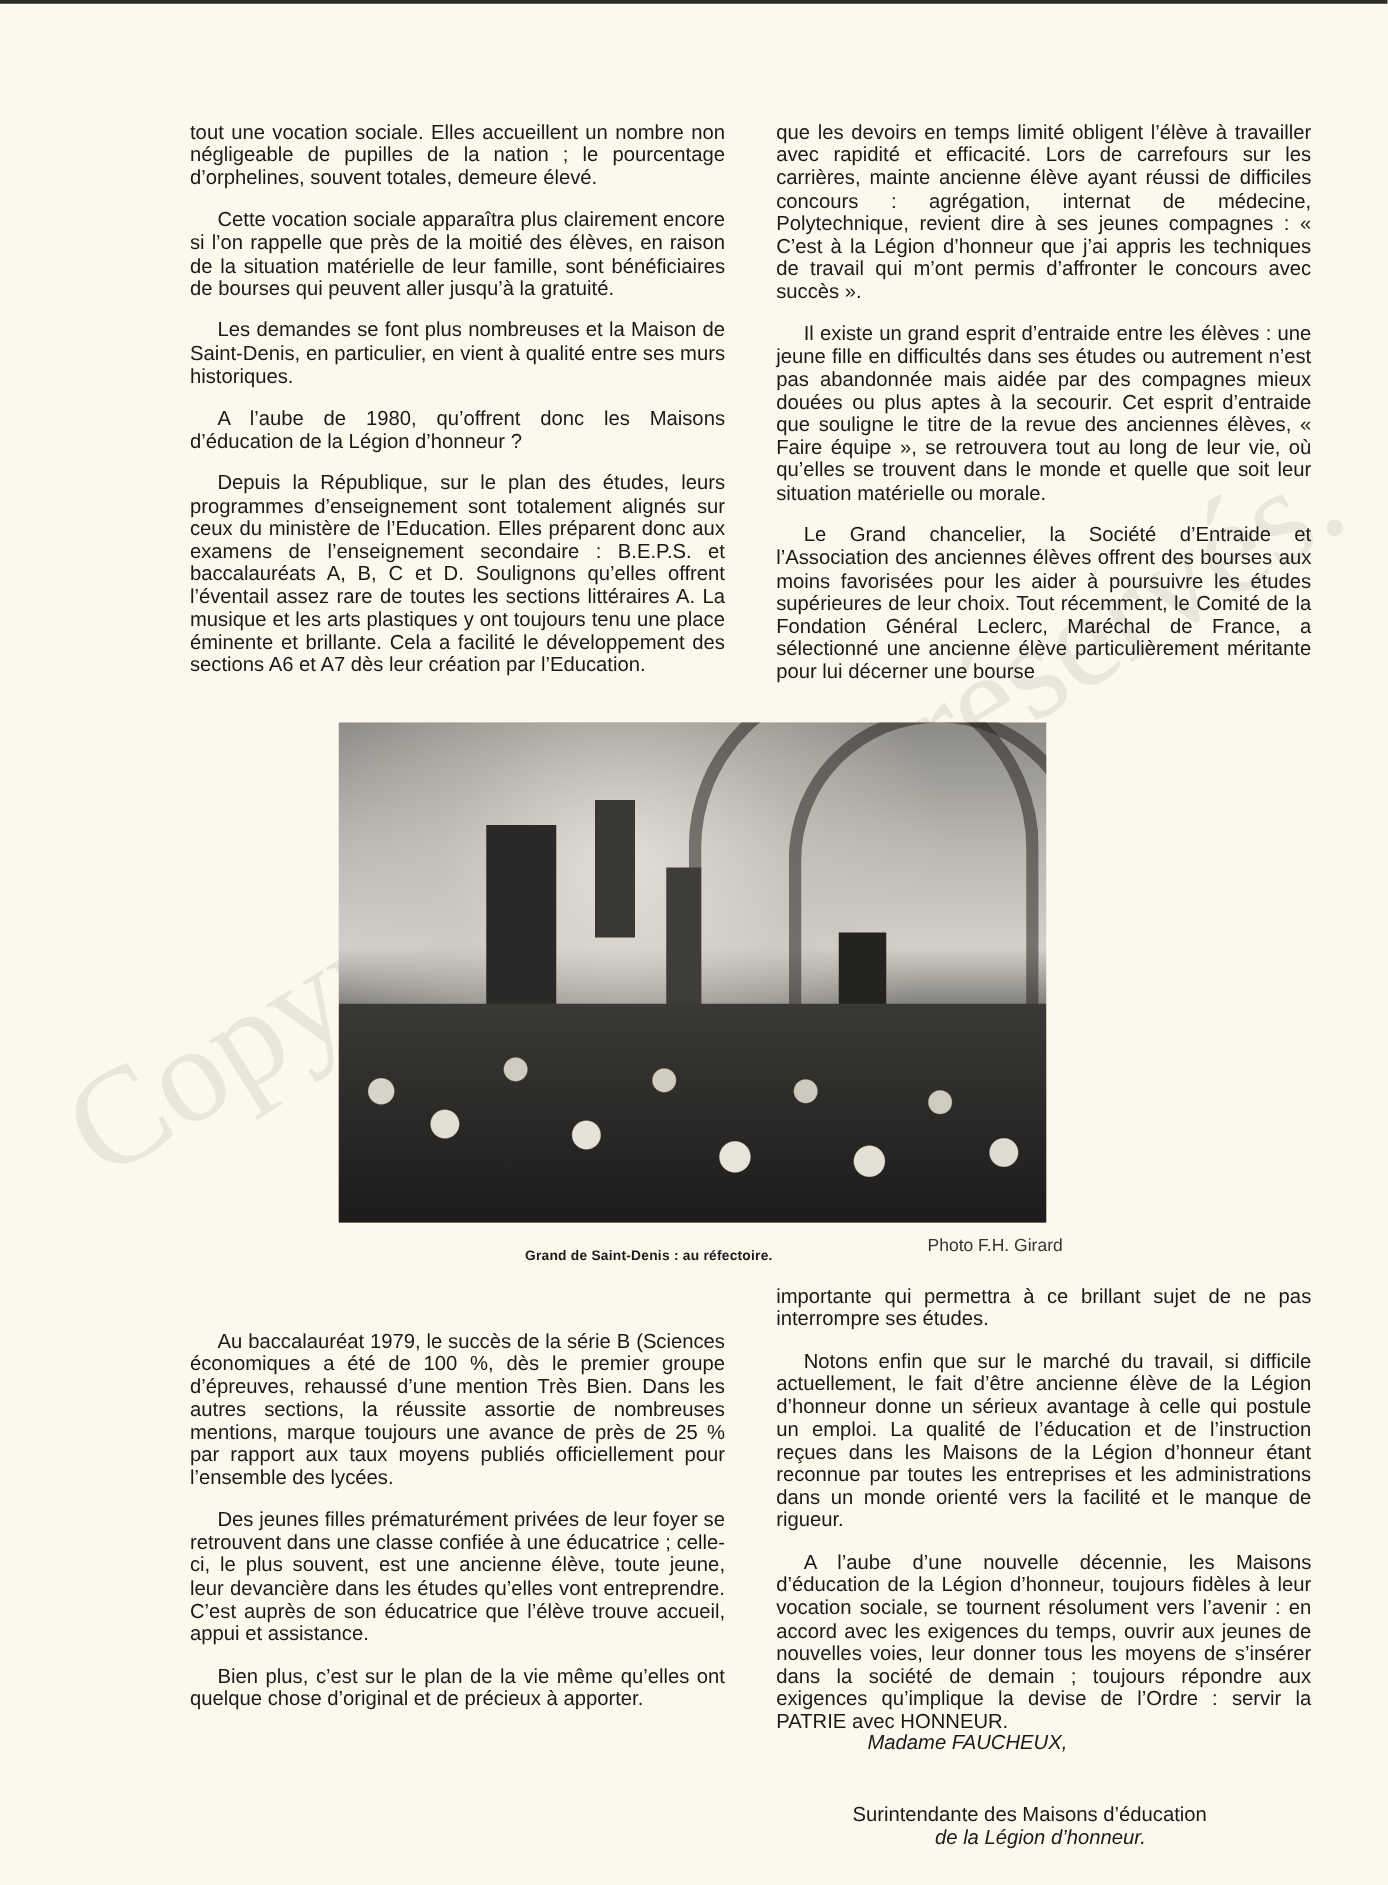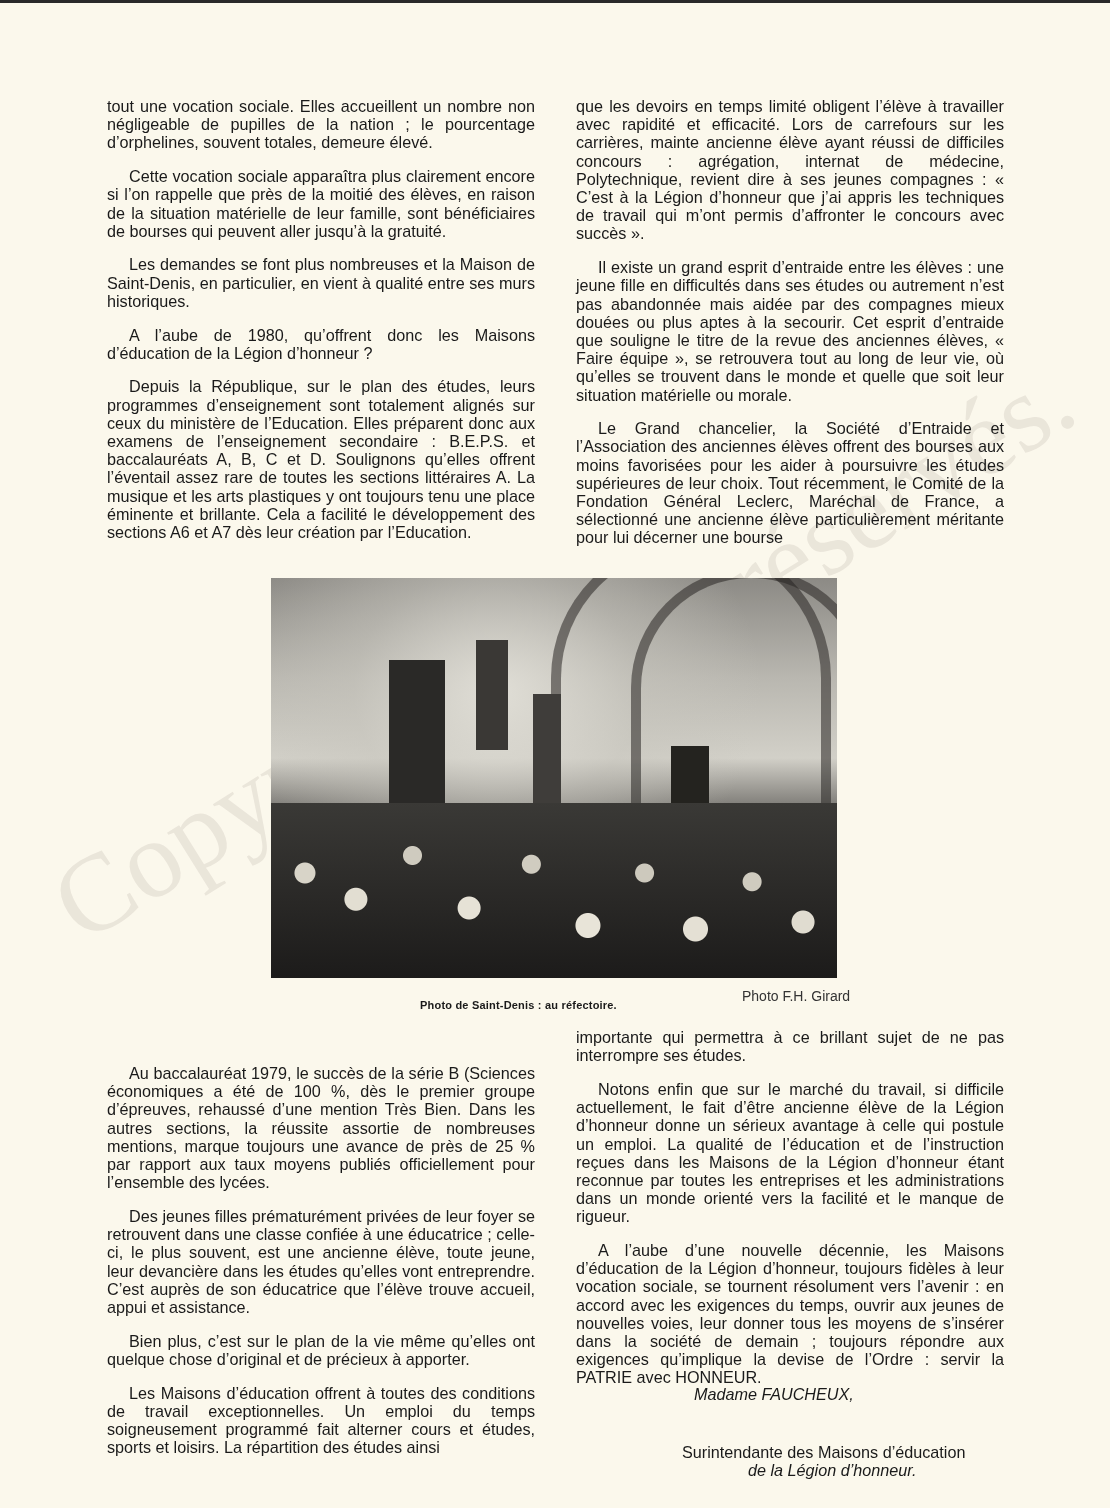--- a/index.html
+++ b/index.html
@@ -10,20 +10,21 @@
     font-family: "Liberation Sans", "DejaVu Sans", sans-serif;
     color: #1a1a1a;
   }
   .top-edge { position: absolute; left: 0; top: 0; width: 1110px; height: 3px; background: #2a2a2a; }
   .col {
     position: absolute;
     width: 428px;
     font-size: 16.2px;
     line-height: 18.2px;
     text-align: justify;
+    margin-left: 45px;
   }
   .col p { margin: 0 0 15.5px 0; text-indent: 22px; }
   .col p.cont { text-indent: 0; }
   #col-tl { left: 107px; top: 97px; }
   #col-tr { left: 576px; top: 97px; }
   #col-bl { left: 107px; top: 1064px; }
   #col-br { left: 576px; top: 1028px; }
 
   .photo {
     position: absolute; left: 271px; top: 578px; width: 566px; height: 400px;
@@ -103,27 +104,26 @@
   <div class="arch" style="left:280px; top:-40px; width:260px; height:260px;"></div>
   <div class="arch" style="left:360px; top:-10px; width:220px; height:240px;"></div>
   <div class="door" style="left:118px; top:82px; width:56px; height:160px;"></div>
   <div class="door" style="left:205px; top:62px; width:32px; height:110px; background:#3a3835;"></div>
   <div class="door" style="left:262px; top:116px; width:28px; height:120px; background:#3f3d3a;"></div>
   <div class="door" style="left:400px; top:168px; width:38px; height:60px; background:#24231f;"></div>
   <div class="crowd"></div>
 </div>
 
 <div class="credit">Photo F.H. Girard</div>
-<div class="caption">Photo de Saint-Denis : au réfectoire.</div>
+<div class="caption">Grand de Saint-Denis : au réfectoire.</div>
 
 <div class="col" id="col-bl">
   <p>Au baccalauréat 1979, le succès de la série B (Sciences économiques a été de 100 %, dès le premier groupe d’épreuves, rehaussé d’une mention Très Bien. Dans les autres sections, la réussite assortie de nombreuses mentions, marque toujours une avance de près de 25 % par rapport aux taux moyens publiés officiellement pour l’ensemble des lycées.</p>
   <p>Des jeunes filles prématurément privées de leur foyer se retrouvent dans une classe confiée à une éducatrice ; celle-ci, le plus souvent, est une ancienne élève, toute jeune, leur devancière dans les études qu’elles vont entreprendre. C’est auprès de son éducatrice que l’élève trouve accueil, appui et assistance.</p>
   <p>Bien plus, c’est sur le plan de la vie même qu’elles ont quelque chose d’original et de précieux à apporter.</p>
-  <p>Les Maisons d’éducation offrent à toutes des conditions de travail exceptionnelles. Un emploi du temps soigneusement programmé fait alterner cours et études, sports et loisirs. La répartition des études ainsi</p>
 </div>
 
 <div class="col" id="col-br">
   <p class="cont">importante qui permettra à ce brillant sujet de ne pas interrompre ses études.</p>
   <p>Notons enfin que sur le marché du travail, si difficile actuellement, le fait d’être ancienne élève de la Légion d’honneur donne un sérieux avantage à celle qui postule un emploi. La qualité de l’éducation et de l’instruction reçues dans les Maisons de la Légion d’honneur étant reconnue par toutes les entreprises et les administrations dans un monde orienté vers la facilité et le manque de rigueur.</p>
   <p>A l’aube d’une nouvelle décennie, les Maisons d’éducation de la Légion d’honneur, toujours fidèles à leur vocation sociale, se tournent résolument vers l’avenir : en accord avec les exigences du temps, ouvrir aux jeunes de nouvelles voies, leur donner tous les moyens de s’insérer dans la société de demain ; toujours répondre aux exigences qu’implique la devise de l’Ordre : servir la PATRIE avec HONNEUR.</p>
 </div>
 
 <div class="signature">
   <div class="name">Madame FAUCHEUX,</div>

